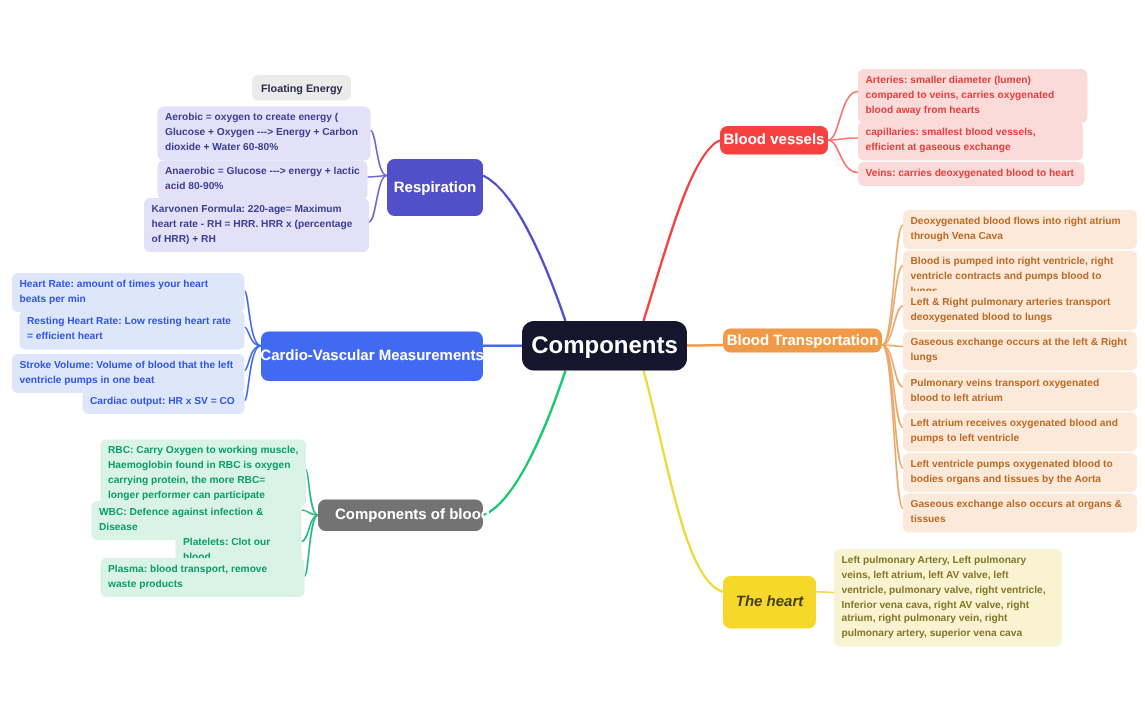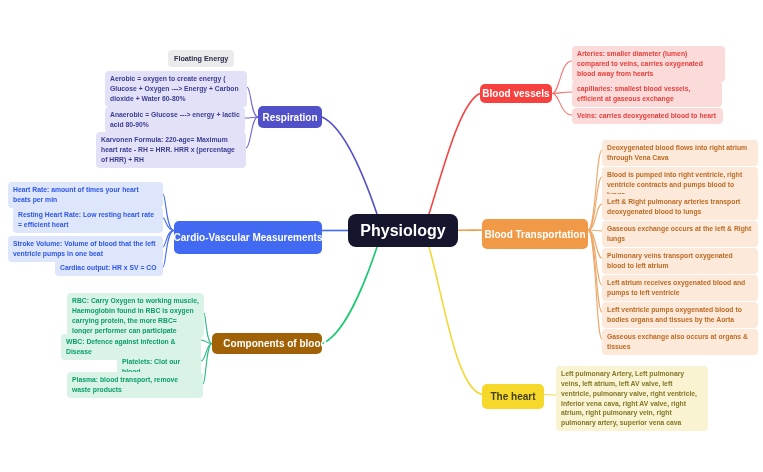--- a/index.html
+++ b/index.html
@@ -18,21 +18,21 @@
   .vessel-sub{background:#FBDBDA;color:#E5403D;}
   .trans-sub {background:#FCE9DA;color:#BC6B24;}
   .heart-sub {background:#FAF3D1;color:#827729;}
   .node{
     position:absolute;z-index:2;border-radius:5px;display:flex;align-items:center;
     justify-content:center;font-weight:bold;font-size:10px;color:#ffffff;
     box-sizing:border-box;white-space:nowrap;
   }
   .node-resp  {background:#5250C9;}
   .node-cardio{background:#4169F1;}
-  .node-comp  {background:#a16207;padding-left:16px;}
+  .node-comp  {background:#737373;padding-left:16px;}
   .node-vessel{background:#F6413E;}
   .node-trans {background:#F09A47;}
   .node-heart {background:#F5D829;color:#45401C;}
   .root-node{
     position:absolute;z-index:2;background:#15152E;color:#ffffff;border-radius:8px;
     display:flex;align-items:center;justify-content:center;font-weight:bold;font-size:16px;
   }
   .floating{
     position:absolute;z-index:1;background:#EBEBEB;color:#2B2B4C;border-radius:4px;
     font-size:7.2px;font-weight:bold;padding:4px 6px;
@@ -88,45 +88,45 @@
   </g>
 
   <path d="M 544,394.5 C 550,394.5 550,395 556,395" stroke="#EFD94B" stroke-width="1.1" fill="none"></path>
 </svg>
 
 <div class="floating" style="left:168px;top:50px;">Floating Energy</div>
 
 <div class="topic resp-sub" style="left:105px;top:71px;width:142px;">Aerobic = oxygen to create energy ( Glucose + Oxygen ---&gt; Energy + Carbon dioxide + Water 60-80%</div>
 <div class="topic resp-sub" style="left:105px;top:107px;width:140px;">Anaerobic = Glucose ---&gt; energy + lactic acid 80-90%</div>
 <div class="topic resp-sub" style="left:96px;top:132px;width:150px;">Karvonen Formula: 220-age= Maximum heart rate - RH = HRR. HRR x (percentage of HRR) + RH</div>
-<div class="node node-resp" style="left:258px;top:106px;width:64px;height:22px;">Respiration</div>
+<div class="node node-resp" style="left:258px;top:106px;width:64px;height:38px;">Respiration</div>
 
 <div class="topic cardio-sub" style="left:8px;top:182px;width:155px;">Heart Rate: amount of times your heart beats per min</div>
 <div class="topic cardio-sub" style="left:13px;top:207px;width:150px;">Resting Heart Rate: Low resting heart rate = efficient heart</div>
 <div class="topic cardio-sub" style="left:8px;top:236px;width:155px;">Stroke Volume: Volume of blood that the left ventricle pumps in one beat</div>
 <div class="topic cardio-sub" style="left:55px;top:260px;width:108px;">Cardiac output: HR x SV = CO</div>
 <div class="node node-cardio" style="left:174px;top:221px;width:148px;height:33px;">Cardio-Vascular Measurements</div>
 
 <div class="topic comp-sub" style="left:67px;top:293px;width:137px;">RBC: Carry Oxygen to working muscle, Haemoglobin found in RBC is oxygen carrying protein, the more RBC= longer performer can participate</div>
 <div class="topic comp-sub" style="left:61px;top:334px;width:140px;">WBC: Defence against infection &amp; Disease</div>
 <div class="topic comp-sub" style="left:117px;top:354px;width:84px;">Platelets: Clot our blood</div>
 <div class="topic comp-sub" style="left:67px;top:372px;width:136px;">Plasma: blood transport, remove waste products</div>
 <div class="node node-comp" style="left:212px;top:333px;width:110px;height:21px;">Components of blood</div>
 
-<div class="root-node" style="left:348px;top:214px;width:110px;height:33px;">Physiology</div>
+<div class="root-node" style="left:348px;top:214px;width:110px;height:33px;">Components</div>
 
 <div class="node node-vessel" style="left:480px;top:84px;width:72px;height:19px;">Blood vessels</div>
 <div class="topic vessel-sub" style="left:572px;top:46px;width:153px;">Arteries: smaller diameter (lumen) compared to veins, carries oxygenated blood away from hearts</div>
 <div class="topic vessel-sub" style="left:572px;top:81px;width:150px;">capillaries: smallest blood vessels, efficient at gaseous exchange</div>
 <div class="topic vessel-sub" style="left:572px;top:108px;width:151px;">Veins: carries deoxygenated blood to heart</div>
 
-<div class="node node-trans" style="left:482px;top:219px;width:106px;height:30px;">Blood Transportation</div>
+<div class="node node-trans" style="left:482px;top:219px;width:106px;height:16px;">Blood Transportation</div>
 <div class="topic trans-sub" style="left:602px;top:140px;width:156px;">Deoxygenated blood flows into right atrium through Vena Cava</div>
 <div class="topic trans-sub" style="left:602px;top:167px;width:156px;">Blood is pumped into right ventricle, right ventricle contracts and pumps blood to lungs</div>
 <div class="topic trans-sub" style="left:602px;top:194px;width:156px;">Left &amp; Right pulmonary arteries transport deoxygenated blood to lungs</div>
 <div class="topic trans-sub" style="left:602px;top:221px;width:156px;">Gaseous exchange occurs at the left &amp; Right lungs</div>
 <div class="topic trans-sub" style="left:602px;top:248px;width:156px;">Pulmonary veins transport oxygenated blood to left atrium</div>
 <div class="topic trans-sub" style="left:602px;top:275px;width:156px;">Left atrium receives oxygenated blood and pumps to left ventricle</div>
 <div class="topic trans-sub" style="left:602px;top:302px;width:156px;">Left ventricle pumps oxygenated blood to bodies organs and tissues by the Aorta</div>
 <div class="topic trans-sub" style="left:602px;top:329px;width:156px;">Gaseous exchange also occurs at organs &amp; tissues</div>
 
-<div class="node node-heart" style="left:482px;top:384px;width:62px;height:25px;">The heart</div>
+<div class="node node-heart" style="left:482px;top:384px;width:62px;height:35px;font-style:italic;">The heart</div>
 <div class="topic heart-sub" style="left:556px;top:366px;width:152px;">Left pulmonary Artery, Left pulmonary veins, left atrium, left AV valve, left ventricle, pulmonary valve, right ventricle, Inferior vena cava, right AV valve, right atrium, right pulmonary vein, right pulmonary artery, superior vena cava</div>
 
 </body></html>

